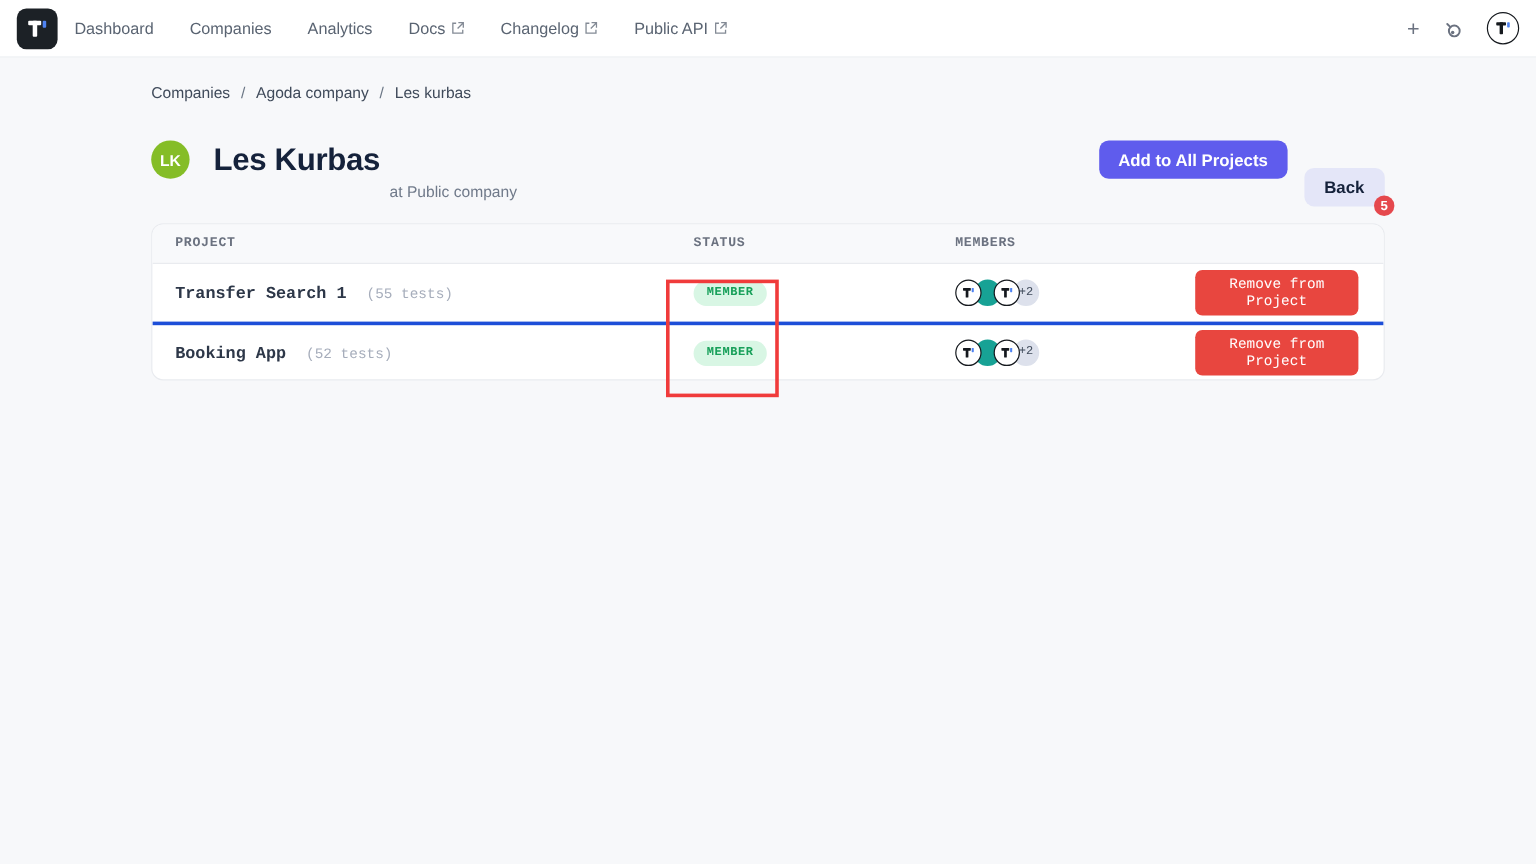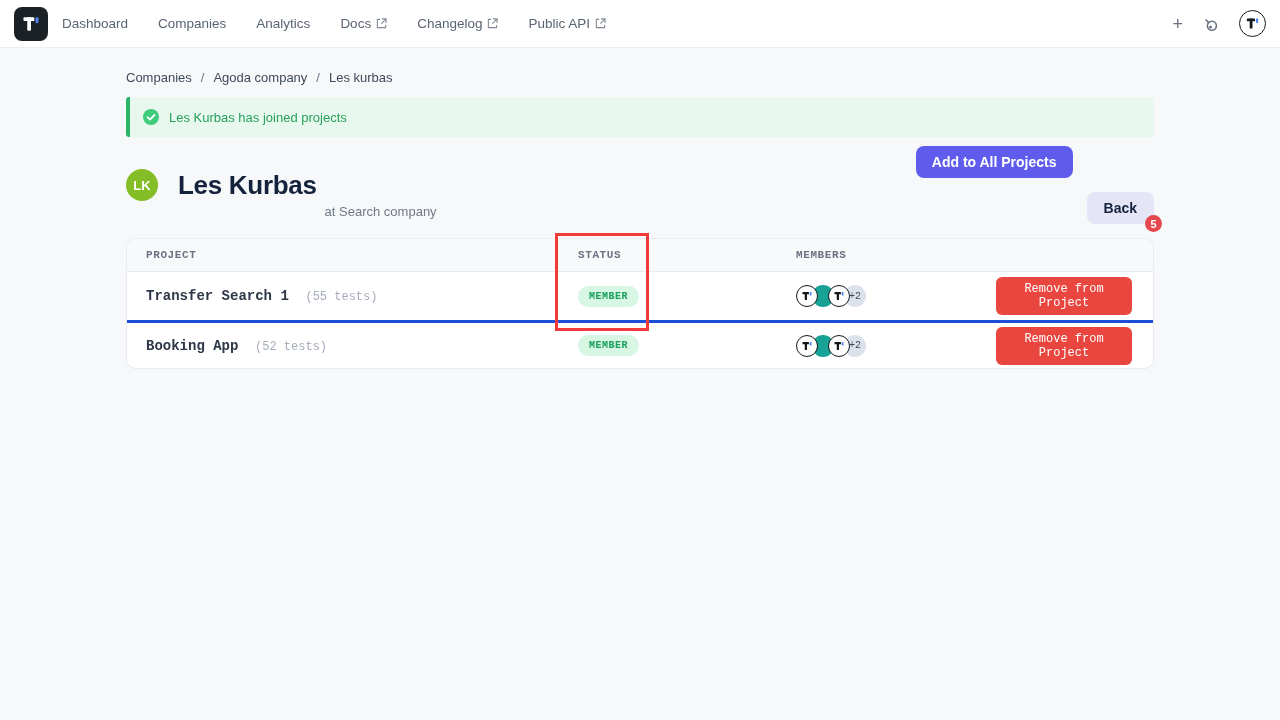--- a/index.html
+++ b/index.html
@@ -29,21 +29,21 @@
 
   .banner { margin-top:12px; height:40px; background:#e9f8ef; border-left:4px solid #2cb567;
             border-radius:3px; display:flex; align-items:center; padding-left:13px; gap:10px; }
   .banner-text { font-size:13px; color:#27a05c; }
 
   .title-row { margin-top:9px; display:flex; align-items:center; }
   .lk-avatar { width:32px; height:32px; border-radius:50%; background:#85bd27; color:#fff;
                font-size:13px; font-weight:bold; display:flex; align-items:center; justify-content:center; }
   .page-title { margin-left:20px; font-size:26px; font-weight:800; color:#15223b; letter-spacing:-0.3px; }
   .page-subtitle { margin-left:8px; font-size:13px; color:#707a8a; align-self:flex-end; padding-bottom:5px; }
-  .title-actions { margin-left:auto; display:flex; gap:14px; align-items:flex-start; }
+  .title-actions { margin-left:auto; display:flex; gap:14px; align-items:center; }
   .btn-primary { background:#5f5ced; color:#fff; border:none; font-size:14px; font-weight:600;
                  padding:8px 16px; border-radius:8px; cursor:pointer; font-family:inherit; }
   .btn-back-wrap { position:relative; }
   .btn-back { background:#e4e6f8; color:#15223b; border:none; font-size:14px; font-weight:600;
               padding:8px 17px; border-radius:8px; cursor:pointer; font-family:inherit;margin-top:46px; }
   .count-badge { position:absolute; right:-8px; bottom:-8px; width:17px; height:17px; border-radius:50%;
                  background:#e5484d; color:#fff; font-size:11px; font-weight:bold;
                  display:flex; align-items:center; justify-content:center; }
 
   
@@ -137,32 +137,25 @@
 <main class="content">
 
   <div class="breadcrumb">
     <span class="crumb">Companies</span>
     <span class="crumb-sep">/</span>
     <span class="crumb">Agoda company</span>
     <span class="crumb-sep">/</span>
     <span class="crumb">Les kurbas</span>
   </div>
 
-  <div class="banner">
-    <svg width="16" height="16" viewBox="0 0 16 16">
-      <circle cx="8" cy="8" r="8" fill="#3ecb7a"></circle>
-      <path d="M4.5 8.2 7 10.6 11.5 5.8" fill="none" stroke="#ffffff" stroke-width="1.8" stroke-linecap="round" stroke-linejoin="round"></path>
-    </svg>
-    <span class="banner-text">Les Kurbas has joined projects</span>
-  </div>
 
   <div class="title-row">
     <div class="lk-avatar">LK</div>
     <h1 class="page-title">Les Kurbas</h1>
-    <span class="page-subtitle">at Search company</span>
+    <span class="page-subtitle">at Public company</span>
     <div class="title-actions">
       <button class="btn-primary">Add to All Projects</button>
       <div class="btn-back-wrap">
         <button class="btn-back">Back</button>
         <span class="count-badge">5</span>
       </div>
     </div>
   </div>
 
   <section class="table-card">

